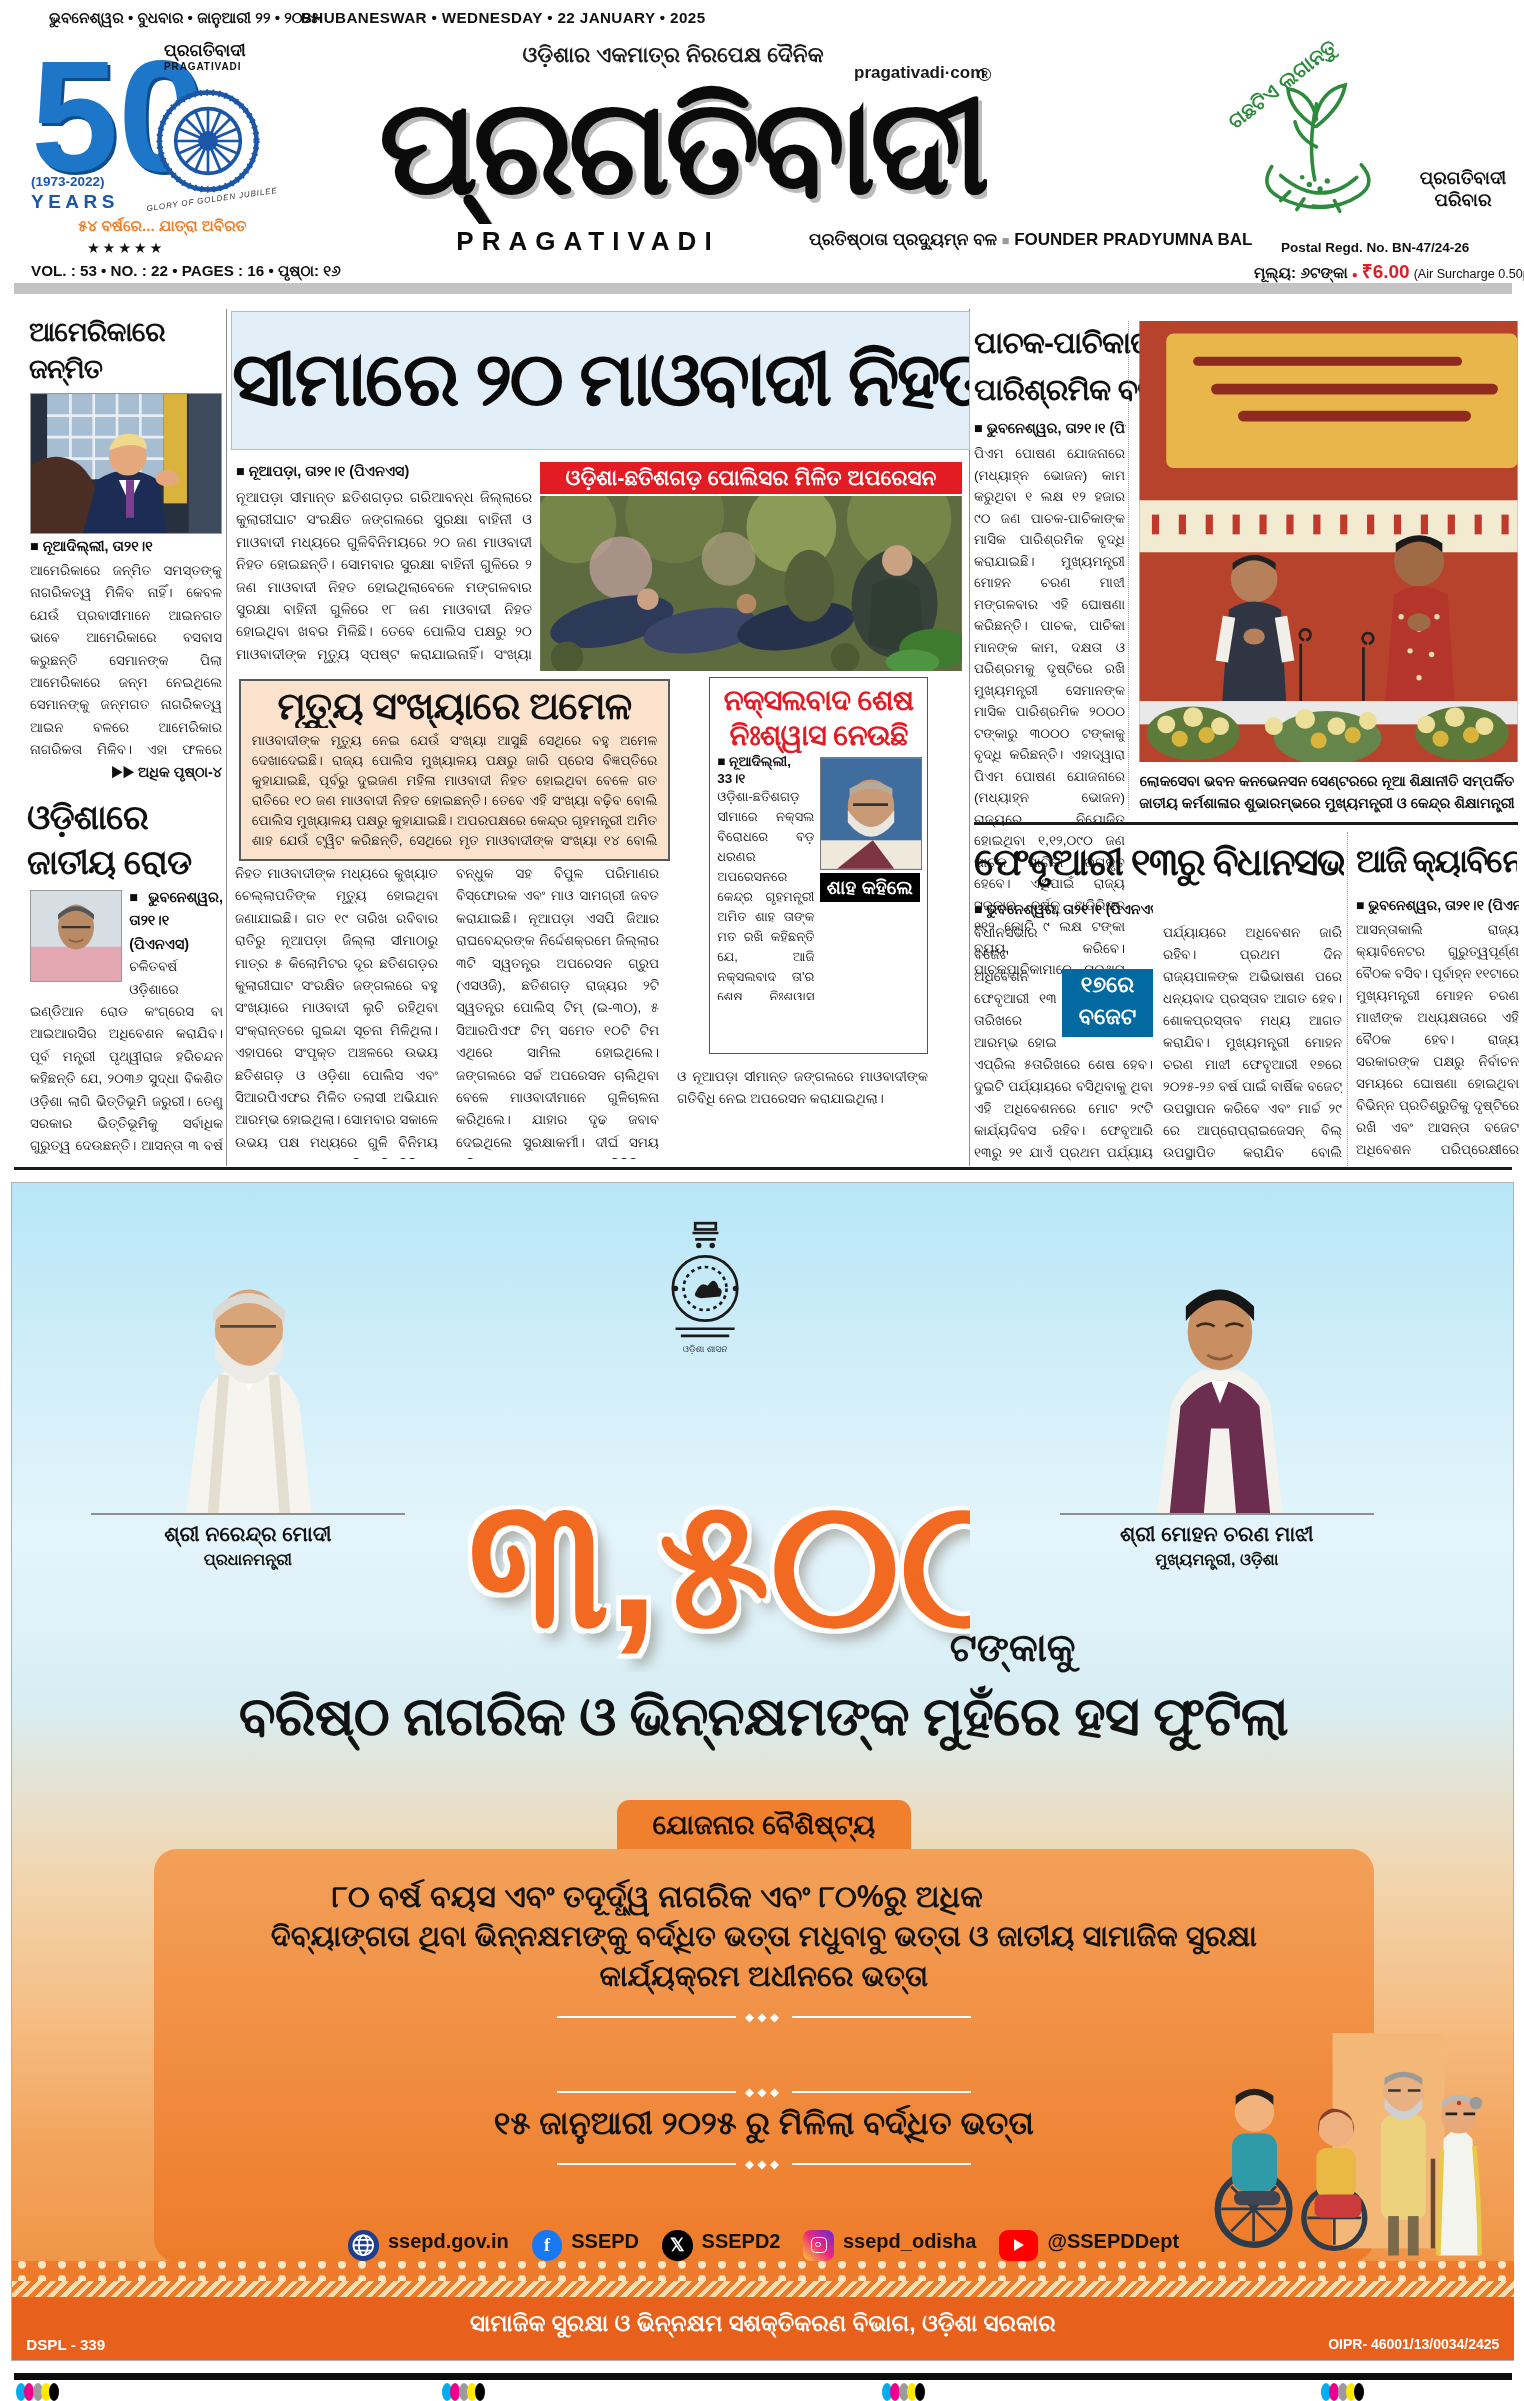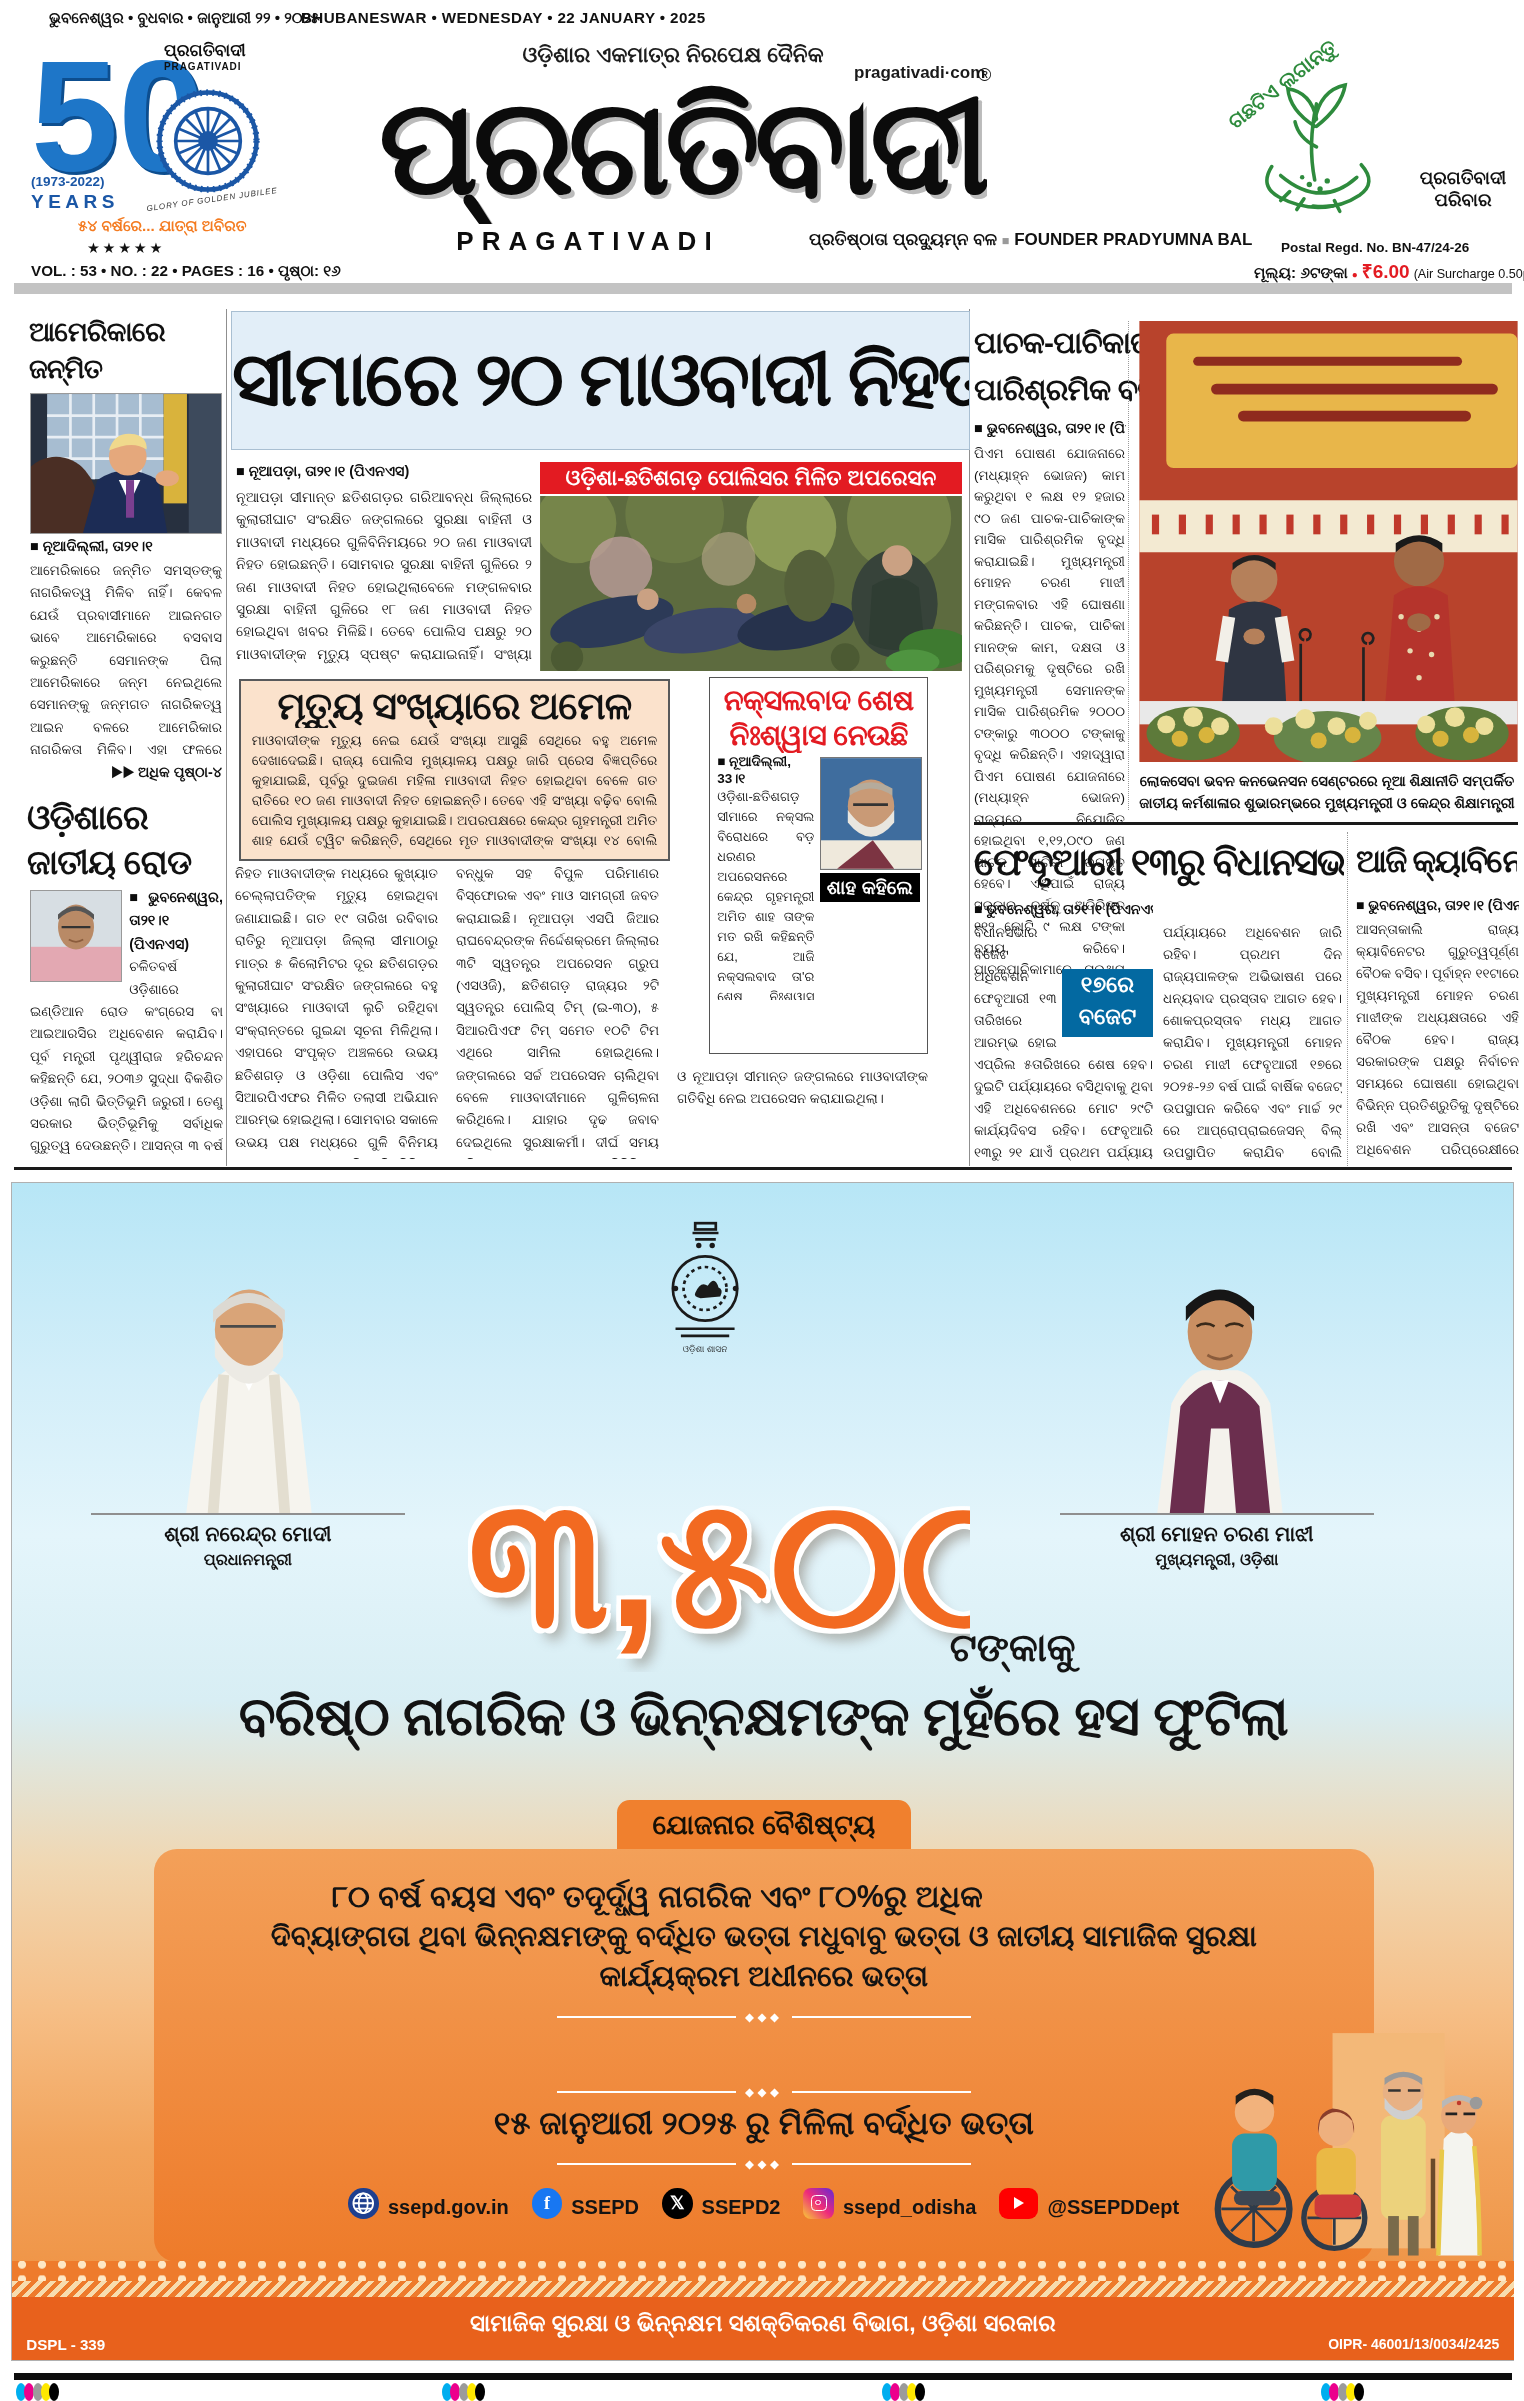--- a/index.html
+++ b/index.html
@@ -18,21 +18,21 @@
   .red{color:#e31b22;}
   .vrule{border-left:0.9px solid #8f8f8f;}
   .dotv{border-left:1.8px dotted #9a9a9a;}
   .hrule{background:#1a1a1a;}
   .photo-frame{border:0.9px solid #9a9a9a;}
   .fdiv{display:flex;align-items:center;justify-content:center;gap:9px;color:#fff;}
   .fdiv .ln{height:1.8px;background:#fff;flex:0 0 179px;}
   .fdiv .dm{font-size:11.7px;letter-spacing:3.6px;}
   .sico{width:30.5px;height:30.5px;border-radius:50%;display:inline-flex;align-items:center;
         justify-content:center;color:#fff;font-weight:800;font-size:18px;flex:0 0 auto;}
-  .soc-item{display:inline-flex;align-items:flex-end;gap:9px;font-weight:700;font-size:20px;color:#131313;}
+  .soc-item{display:inline-flex;align-items:flex-start;gap:9px;font-weight:700;font-size:20px;color:#131313;margin-top:42px;}
   .regrow{display:flex;}
   .regrow i{display:block;width:10px;height:18px;border-radius:50%;margin-left:-1.8px;}
 </style>
 </head>
 <body>
 
 <div class="page">
 
   <div class="abs b nw" style="left:49px;top:9px;font-size:15.2px">ଭୁବନେଶ୍ୱର • ବୁଧବାର • ଜାନୁଆରୀ ୨୨ • ୨୦୨୫</div>
   <div class="abs b nw" style="left:301px;top:9px;font-size:15.2px;letter-spacing:0.4px">BHUBANESWAR • WEDNESDAY • 22 JANUARY • 2025</div>

